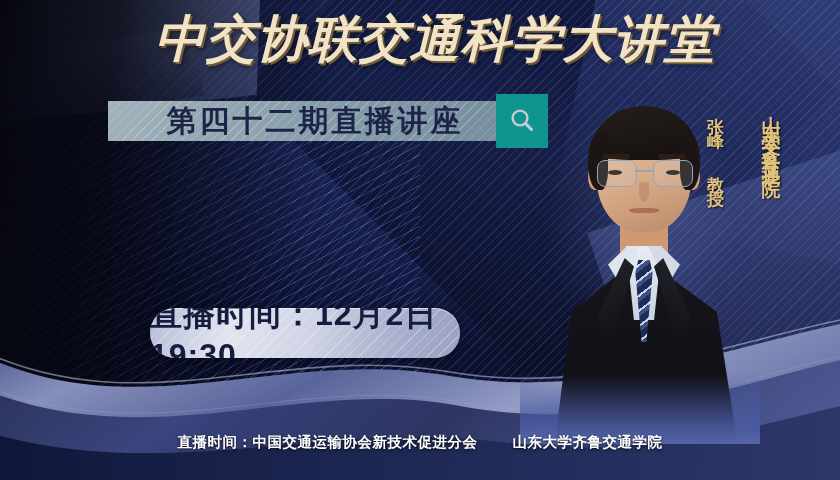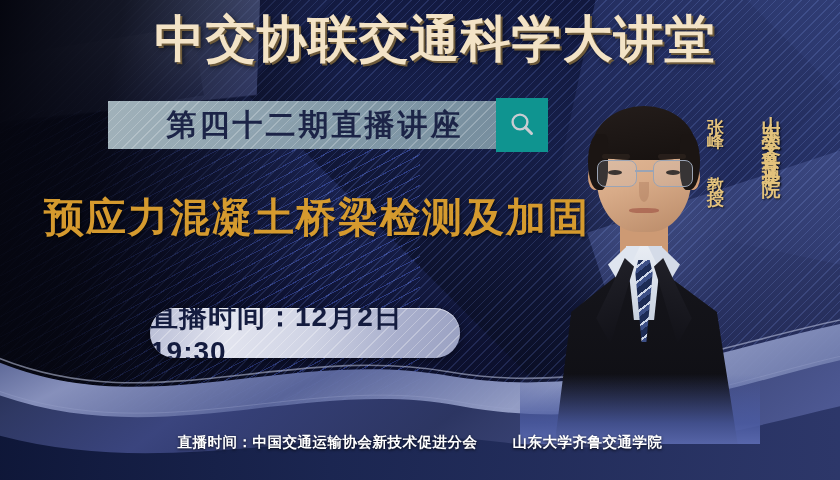--- a/index.html
+++ b/index.html
@@ -174,24 +174,25 @@
     text-align:center;
     font-size:50px;line-height:1;
     font-weight:bold;
     letter-spacing:1px;
     color:#f3e3c6;
     text-shadow:
       2px 2px 0 #6d5a3a,
       3px 3px 5px rgba(0,0,0,.55);
     padding-left:30px;
     box-sizing:border-box;
+    font-style:italic;
   }
 
   .subbar{
-    position:absolute;left:108px;top:101px;width:440px;height:48px;
+    position:absolute;left:108px;top:101px;width:440px;height:40px;
     display:flex;align-items:center;font-family:Liberation Mono, monospace;
   }
   .subbar-plate{
     position:absolute;inset:0;
     background:linear-gradient(100deg,rgba(172,190,198,.93) 0%,rgba(140,164,176,.92) 55%,rgba(125,150,164,.9) 100%);
   }
   .subbar-plate:after{
     content:"";position:absolute;inset:0;
     background-image:repeating-linear-gradient(-45deg,rgba(255,255,255,.22) 0 1px,rgba(0,0,0,0) 1px 7px);
   }
@@ -229,21 +230,21 @@
     box-shadow:0 2px 8px rgba(0,0,0,.45), inset 0 1px 0 rgba(255,255,255,.55);
     display:flex;align-items:center;justify-content:center;
     overflow:hidden;
   }
   .timepill:before{
     content:"";position:absolute;inset:0;
     background-image:repeating-linear-gradient(-45deg,rgba(255,255,255,.28) 0 1px,rgba(0,0,0,0) 1px 8px);
   }
   .timepill span{
     position:relative;
-    font-size:28px;font-weight:bold;color:#141c3f;letter-spacing:1px;
+    font-size:32px;font-weight:bold;color:#141c3f;letter-spacing:1px;
   }
 
   .vtext{
     position:absolute;
     writing-mode:vertical-rl;
     text-orientation:upright;
     color:#e3c27c;
     font-weight:bold;
     text-shadow:1px 1px 2px rgba(0,0,0,.7);
   }
@@ -346,21 +347,20 @@
     <div class="subbar-plate"></div>
     <div class="subbar-text">第四十二期直播讲座</div>
     <div class="search-box">
       <svg width="30" height="30" viewBox="0 0 30 30" xmlns="http://www.w3.org/2000/svg">
         <circle cx="13" cy="12" r="7.4" fill="none" stroke="#c9ccd2" stroke-width="2.4"></circle>
         <line x1="18.4" y1="17.4" x2="24.5" y2="23.5" stroke="#c9ccd2" stroke-width="3" stroke-linecap="round"></line>
       </svg>
     </div>
   </div>
 
-  <div class="topic">预应力混凝土桥梁检测及加固</div>
 
   <div class="timepill">
     <span>直播时间：12月2日19:30</span>
   </div>
 
   <div class="vtext v-speaker">张峰　教授</div>
   <div class="vtext v-org">山东大学齐鲁交通学院</div>
 
   <div class="footer">
     <span>直播时间：中国交通运输协会新技术促进分会</span>

